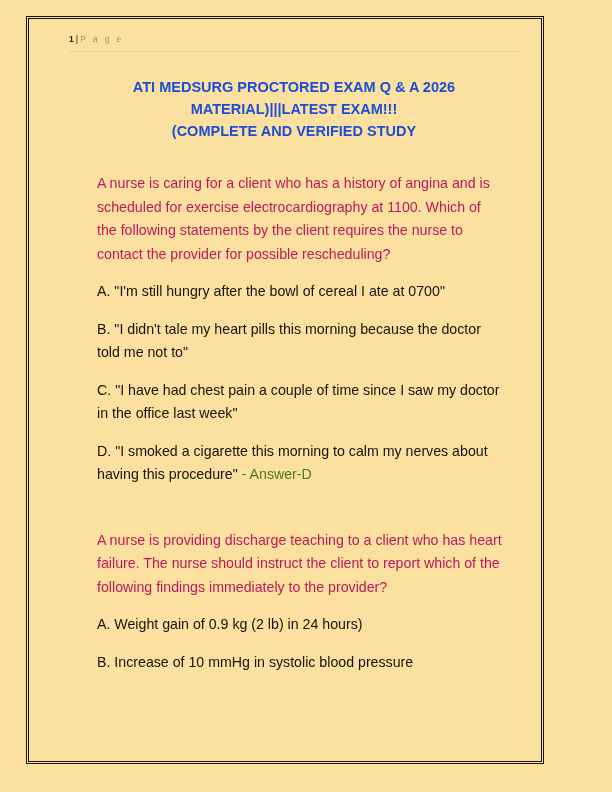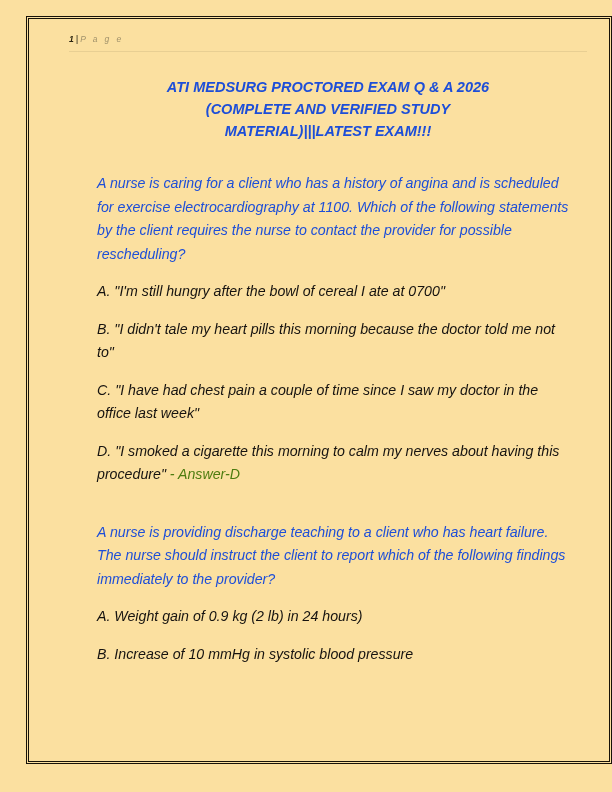--- a/index.html
+++ b/index.html
@@ -14,26 +14,25 @@
     font-family: "Liberation Sans", sans-serif;
     overflow: hidden;
     position: relative;
   }
 
   
   .page-frame {
     position: absolute;
     left: 26px;
     top: 16px;
-    width: 586px;
+    width: 518px;
     height: 748px;
     border: 3px double #171208;
     box-sizing: border-box;
     background: #fbe0a0;
-    font-style: italic;
   }
   .page-inner {
     position: absolute;
     left: 0;
     top: 0;
     right: 0;
     bottom: 0;
     padding: 14px 22px 0 40px;
     box-sizing: border-box;
   }
@@ -84,24 +83,24 @@
   
   .content {
     margin-top: 30px;
     padding-left: 28px;
     padding-right: 16px;
   }
   .qblock {
     margin: 0 0 0 0;
   }
   .stem {
-    color: #1d4ed8;
+    color: #be185d;
     font-size: 14.2px;
     line-height: 23.5px;
-    margin: 4px 0 14px 0;
+    margin: 12px 0 14px 0;
     text-align: left;
   }
   .choice {
     color: #161310;
     font-size: 14.2px;
     line-height: 23.5px;
     margin: 0 0 14px 0;
     text-align: left;
   }
   .choice:last-child {
@@ -120,22 +119,22 @@
 <div class="page-frame">
   <div class="page-inner">
 
     <div class="page-header">
       <span class="pg-num">1</span><span class="pg-sep">|</span><span class="pg-word">P a g e</span>
     </div>
     <div class="header-rule"></div>
 
     <div class="doc-title">
       <span class="tline">ATI MEDSURG PROCTORED EXAM Q &amp; A 2026</span>
+      <span class="tline">MATERIAL)|||LATEST EXAM!!!</span>
       <span class="tline">(COMPLETE AND VERIFIED STUDY</span>
-      <span class="tline">MATERIAL)|||LATEST EXAM!!!</span>
     </div>
 
     <div class="content">
 
       <div class="qblock">
         <p class="stem">A nurse is caring for a client who has a history of angina and is scheduled for exercise electrocardiography at 1100. Which of the following statements by the client requires the nurse to contact the provider for possible rescheduling?</p>
         <p class="choice"><span>A. "I'm still hungry after the bowl of cereal I ate at 0700"</span><span class="answer-tag"></span></p>
         <p class="choice"><span>B. "I didn't tale my heart pills this morning because the doctor told me not to"</span><span class="answer-tag"></span></p>
         <p class="choice"><span>C. "I have had chest pain a couple of time since I saw my doctor in the office last week"</span><span class="answer-tag"></span></p>
         <p class="choice"><span>D. "I smoked a cigarette this morning to calm my nerves about having this procedure"</span><span class="answer-tag"> - Answer-D</span></p>

